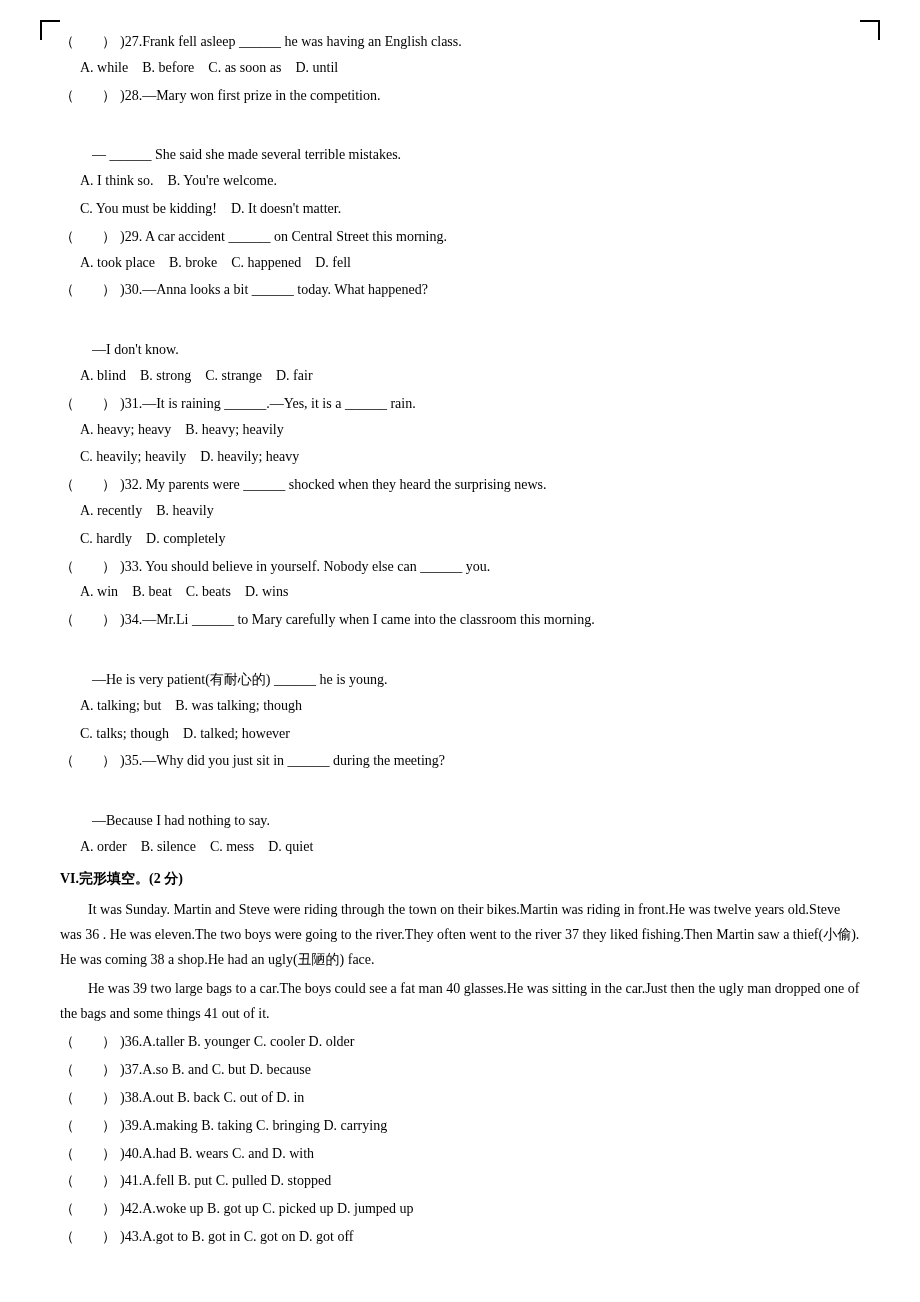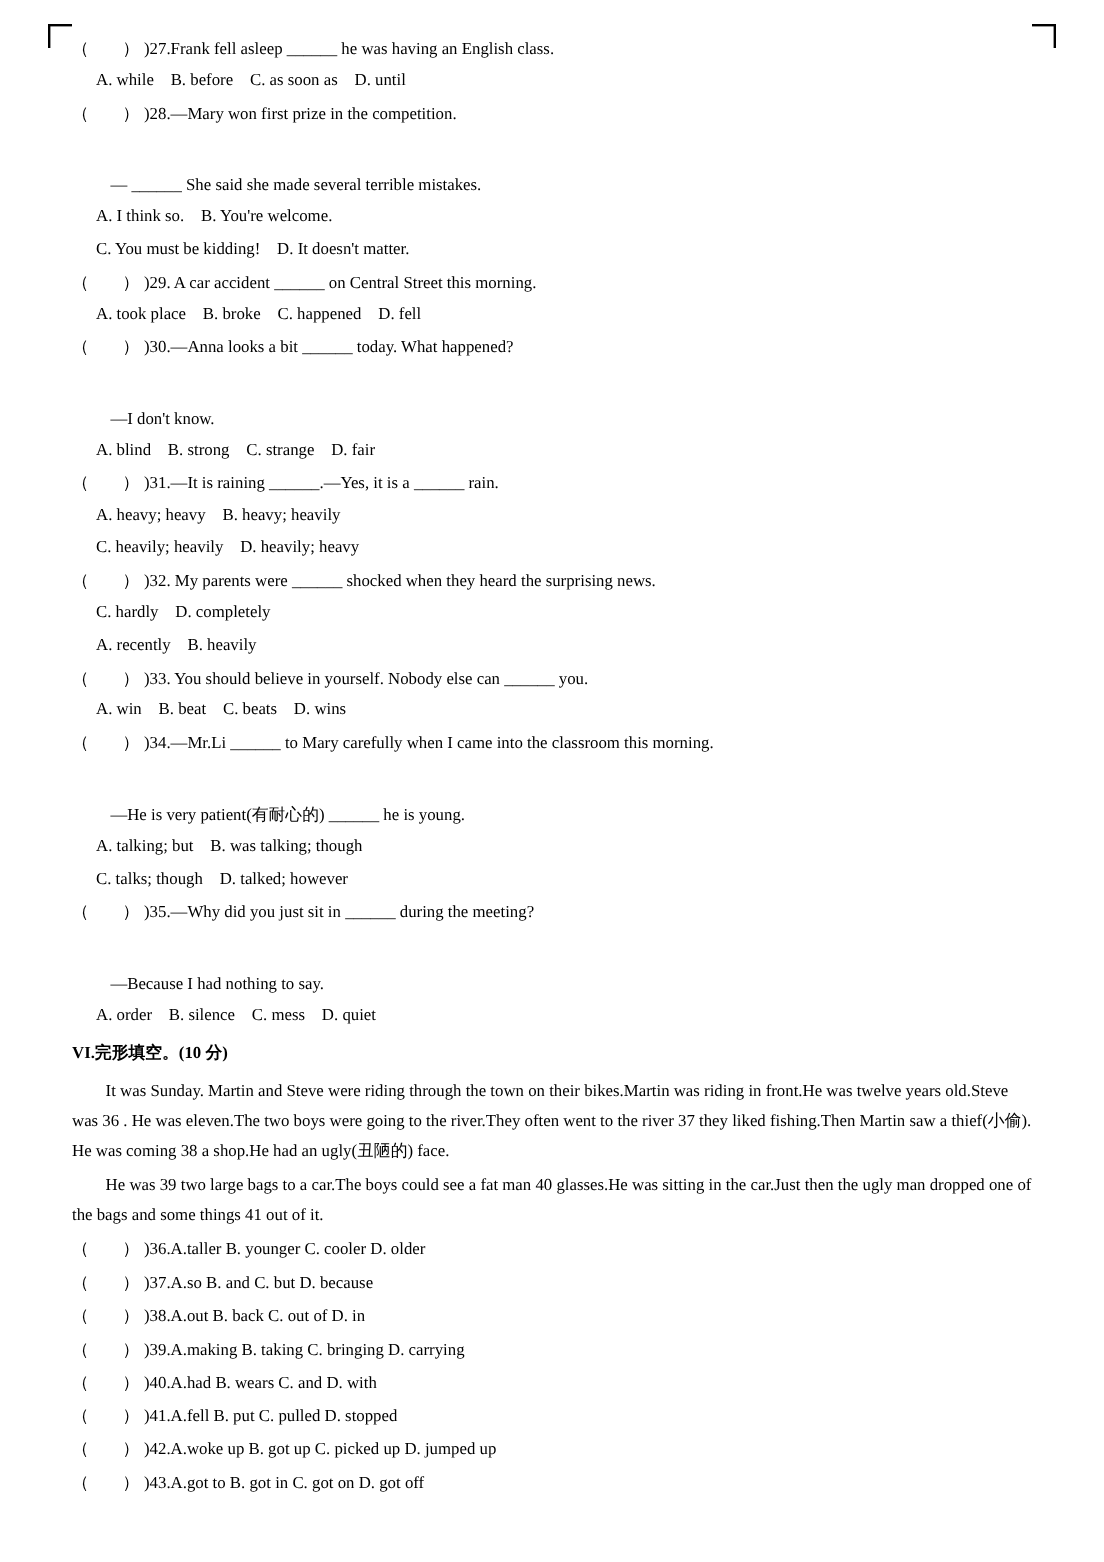--- a/index.html
+++ b/index.html
@@ -153,26 +153,26 @@
       <span>D. heavily; heavy</span>
     </div>
   </div>
 
   <div class="question-block">
     <div class="q-line">
       <span class="paren">（　　）</span>
       <span>)32. My parents were ______ shocked when they heard the surprising news.</span>
     </div>
     <div class="options-line">
+      <span>A. recently</span>&nbsp;&nbsp;&nbsp;
+      <span>B. heavily</span>
+    </div>
+    <div class="options-line">
       <span>C. hardly</span>&nbsp;&nbsp;&nbsp;
       <span>D. completely</span>
-    </div>
-    <div class="options-line">
-      <span>A. recently</span>&nbsp;&nbsp;&nbsp;
-      <span>B. heavily</span>
     </div>
   </div>
 
   <div class="question-block">
     <div class="q-line">
       <span class="paren">（　　）</span>
       <span>)33. You should believe in yourself. Nobody else can ______ you.</span>
     </div>
     <div class="options-line">
       <span>A. win</span>&nbsp;&nbsp;&nbsp;
@@ -209,21 +209,21 @@
       <span>—Because I had nothing to say.</span>
     </div>
     <div class="options-line">
       <span>A. order</span>&nbsp;&nbsp;&nbsp;
       <span>B. silence</span>&nbsp;&nbsp;&nbsp;
       <span>C. mess</span>&nbsp;&nbsp;&nbsp;
       <span>D. quiet</span>
     </div>
   </div>
 
-  <div class="section-title">VI.完形填空。(10 分)</div>
+  <div class="section-title">VI.完形填空。(2 分)</div>
 
   <div class="passage">It was Sunday.  Martin and Steve were riding through the town on their bikes.Martin was riding in front.He was twelve years old.Steve was  36  .  He was eleven.The two boys were going to the river.They often went to the river  37  they liked fishing.Then Martin saw a thief(小偷). He was coming  38  a shop.He had an ugly(丑陋的) face.</div>
   <div class="passage">He was  39  two large bags to a car.The boys could see a fat man  40  glasses.He was sitting in the car.Just then the ugly man dropped one of the bags and some things  41  out of it.</div>
 
   <div class="question-block">
     <div class="q-line">
       <span class="paren">（　　）</span>
       <span>)36.A.taller   B. younger   C. cooler   D. older</span>
     </div>
   </div>

